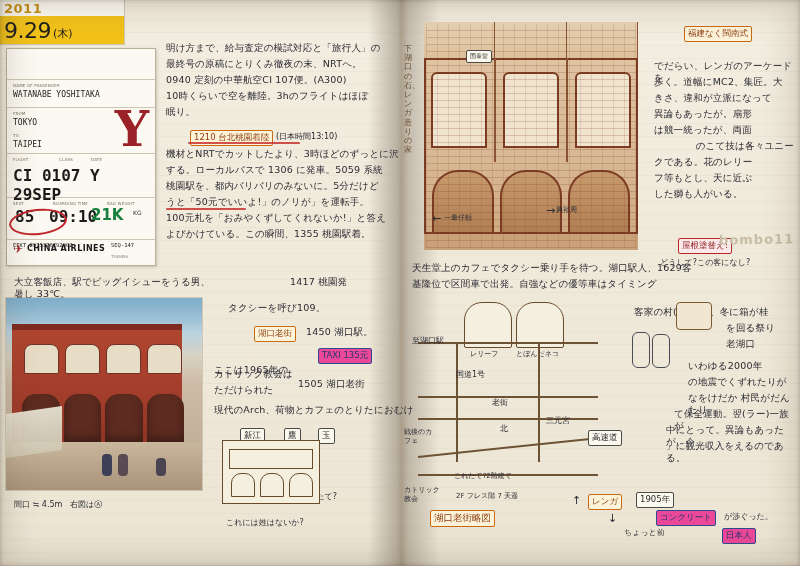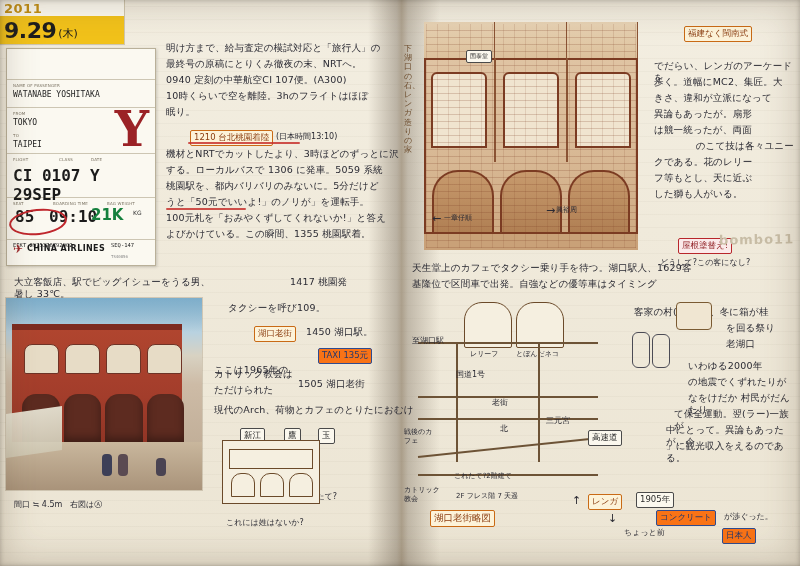--- a/index.html
+++ b/index.html
@@ -63,21 +63,21 @@
     position:absolute; left:4px; top:1px;
     font-size: 13px; font-weight: bold; color:#c28f13;
     letter-spacing:.5px;
   }
   .daybar {
     position:absolute; left:0; top:16px; width:124px; height:28px;
     background:#f2c21a;
     display:flex; align-items:center;
   }
   .daynum {
-    font-size: 22px; font-weight: bold; color:#1d1d1d;
+    font-size: 22px; font-weight: normal; color:#1d1d1d;
     padding-left:4px; letter-spacing:-.5px;
   }
   .dayweek { font-size: 11px; color:#1d1d1d; padding-left:2px; padding-top:6px;}
 
   
   .ticket{
     position:absolute; left:6px; top:48px;
     width:148px; height:216px;
     background:#fbf9f1;
     border:1px solid #b9b099;
@@ -216,21 +216,21 @@
   .boxlabel{
     position:absolute;
     border:1.5px solid #c96a15;
     background:#fdf3d9;
     color:#8a3d10;
     font-size:8.5px;
     padding:1px 3px;
     border-radius:2px;
     white-space:nowrap;
   }
-  .boxlabel.blue{ border-color:#2f4b8f; background:#f97316; color:#23386e;}
+  .boxlabel.blue{ border-color:#2f4b8f; background:#ec4899; color:#23386e;}
   .boxlabel.red{ border-color:#b8262b; background:#fbeaea; color:#8f1d22;}
   .boxlabel.plain{ border-color:#4a4a4a; background:#fbf8ee; color:#2a2a2a;}
 
   .underline-red{
     position:absolute; height:2px; background:#c8342f; opacity:.85; border-radius:2px;
   }
 
   .arrow{
     position:absolute; color:#2a2a33; font-size:11px;
   }

